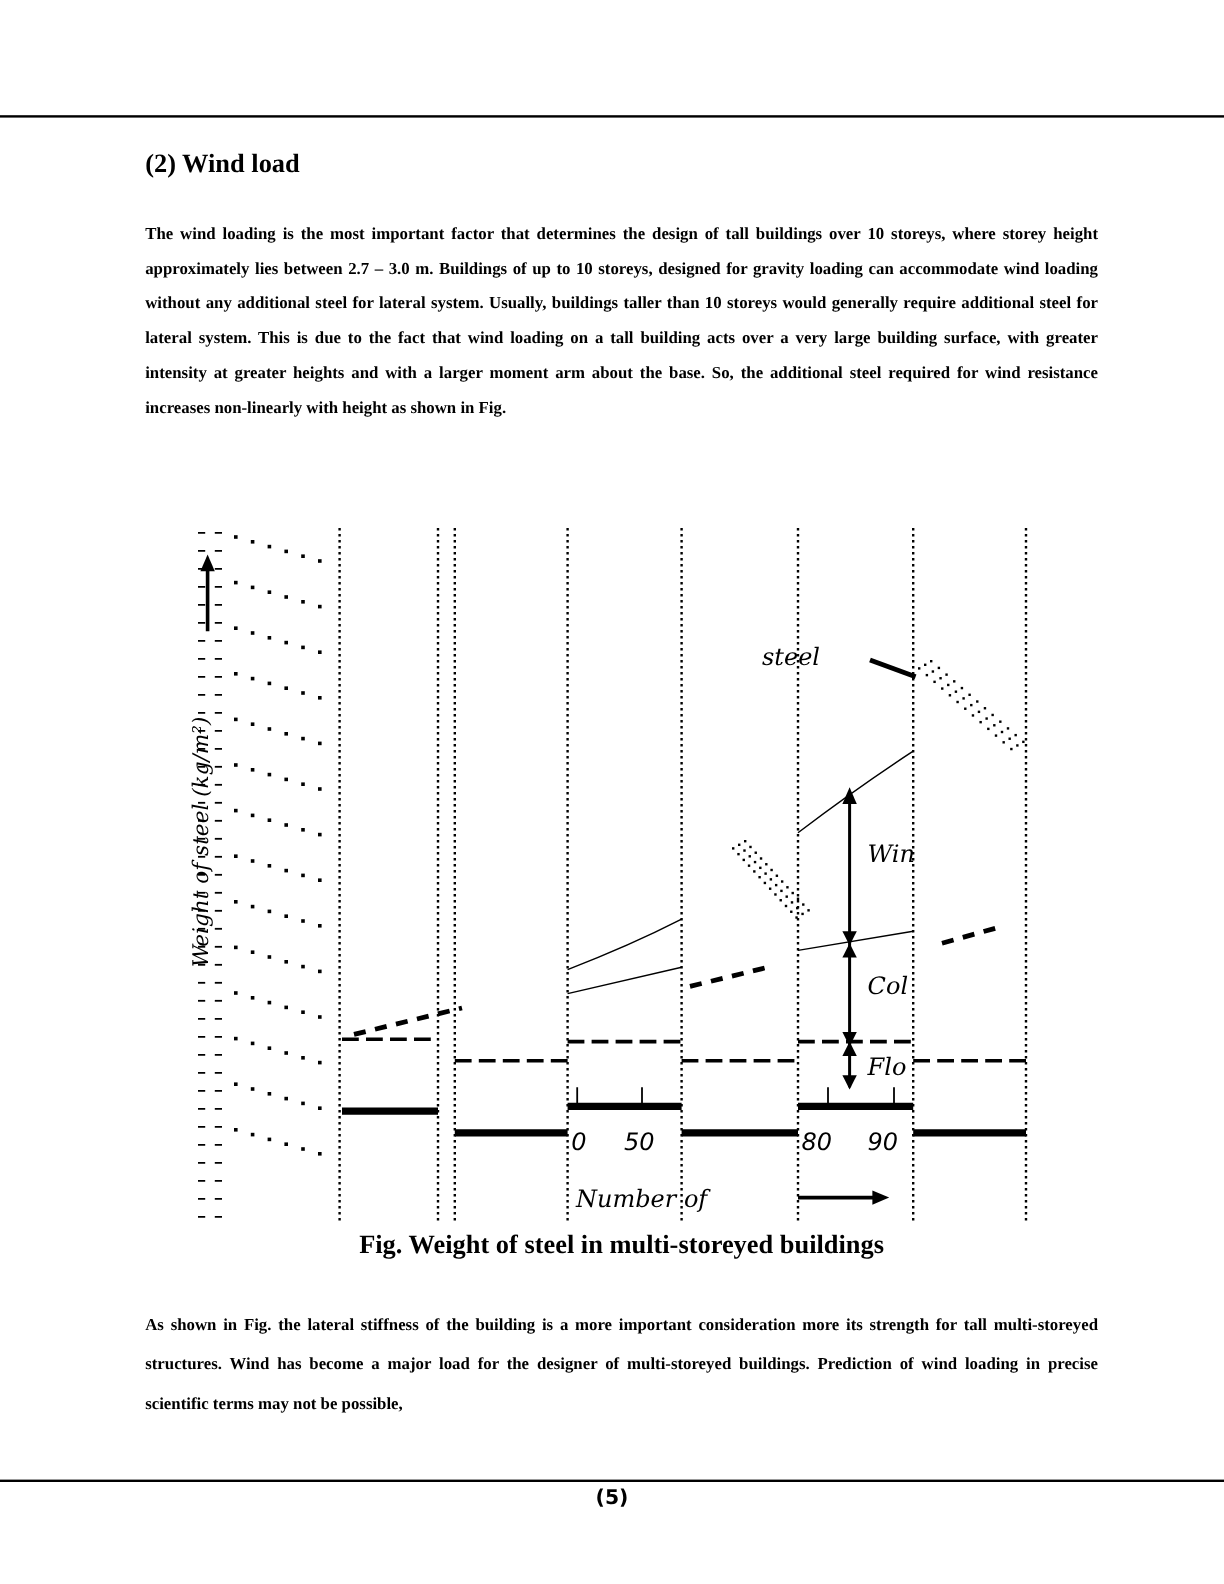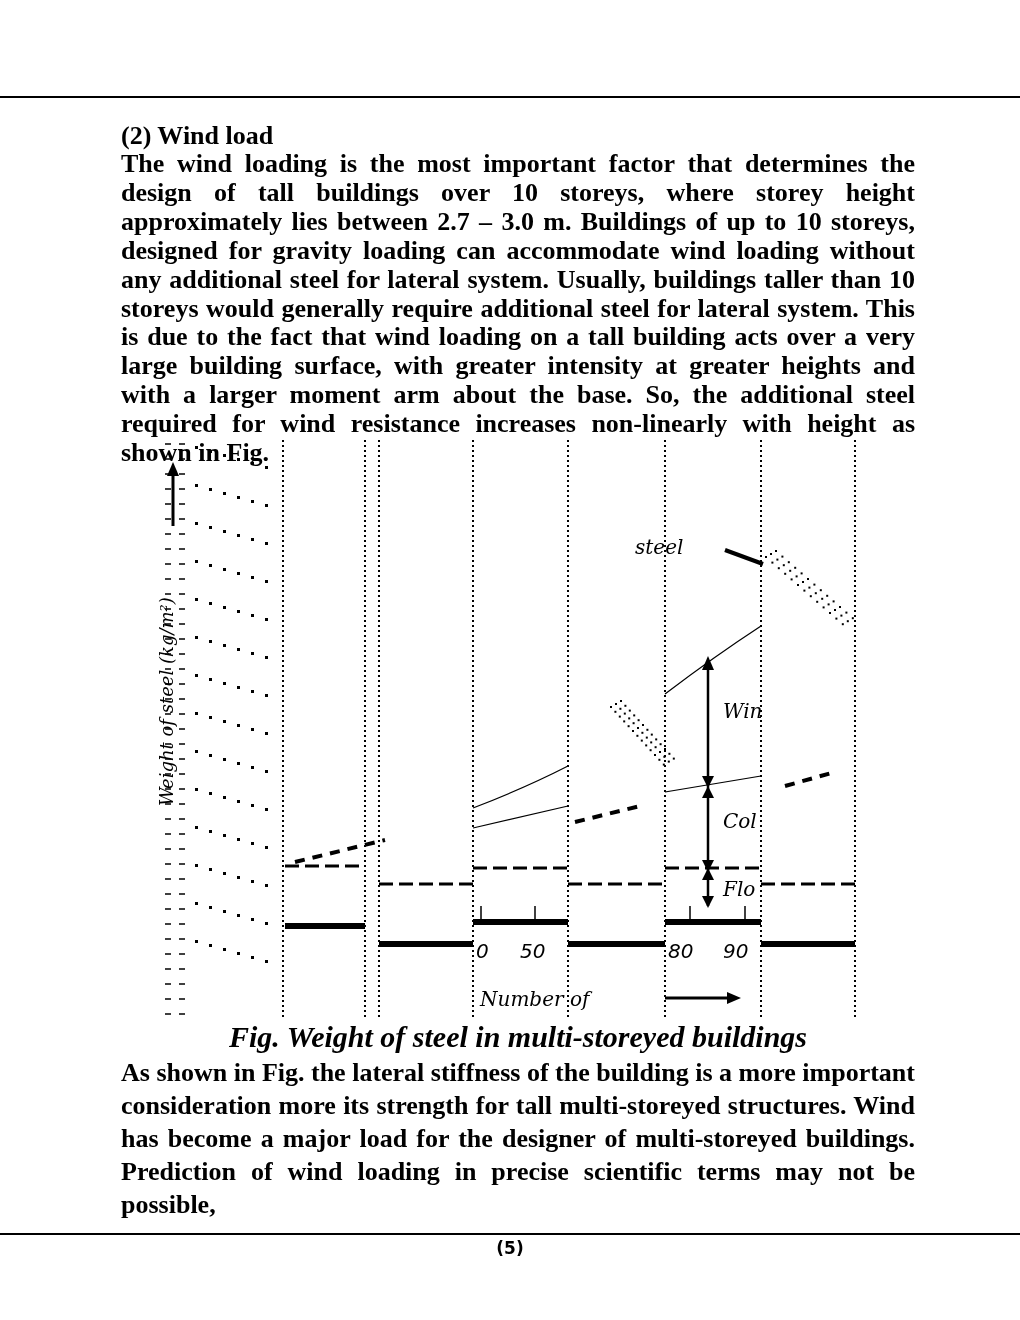--- a/index.html
+++ b/index.html
@@ -4,25 +4,25 @@
 <style>
   html, body { margin: 0; padding: 0; }
   body {
     width: 1020px; height: 1320px; background: #ffffff; position: relative; overflow: hidden;
     font-family: "Liberation Serif", "DejaVu Serif", serif; color: #000;
   }
   .rule { position: absolute; left: 0; width: 1020px; background: #000; }
   #rule-top { top: 96px; height: 2px; }
   #rule-bottom { top: 1233px; height: 2px; }
   .content { position: absolute; left: 121px; width: 794px; }
-  .heading { position: absolute; top: 122px; left: 121px; font-weight: bold; font-size: 26px; line-height: 28px; }
-  .para { font-weight: bold; font-size: 26px; line-height: 28.9px; text-align: justify; text-align-last: left; }
+  .heading { position: absolute; top: 122px; left: 121px; font-weight: bold; font-size: 22px; line-height: 28px; }
+  .para { font-weight: bold; font-size: 14px; line-height: 28.9px; text-align: justify; text-align-last: left; margin-top: 32px; }
   #para1 { top: 150px; }
   #para2 { top: 1056px; line-height: 33px; }
-  .caption { position: absolute; top: 1023px; left: 121px; width: 794px; text-align: center; font-weight: bold; font-size: 30px; line-height: 28px; font-style: italic; }
+  .caption { position: absolute; top: 1023px; left: 121px; width: 794px; text-align: center; font-weight: bold; font-size: 22px; line-height: 28px; }
   .figure { position: absolute; left: 155px; top: 436px; width: 725px; height: 590px; }
   .figure svg { width: 725px; height: 590px; display: block; }
   .fig-label { font-family: "DejaVu Serif", serif; font-style: italic; font-size: 20px; fill: #000; }
   .fig-tick { font-family: "DejaVu Sans", sans-serif; font-style: italic; font-size: 20px; fill: #000; }
   .fig-ylabel { font-family: "DejaVu Serif", serif; font-style: italic; font-size: 18px; fill: #000; }
   .page-number { position: absolute; top: 1238px; left: 0; width: 1020px; text-align: center; font-family: "DejaVu Sans", sans-serif; font-weight: bold; font-size: 17px; }
 </style>
 </head>
 <body>
 

